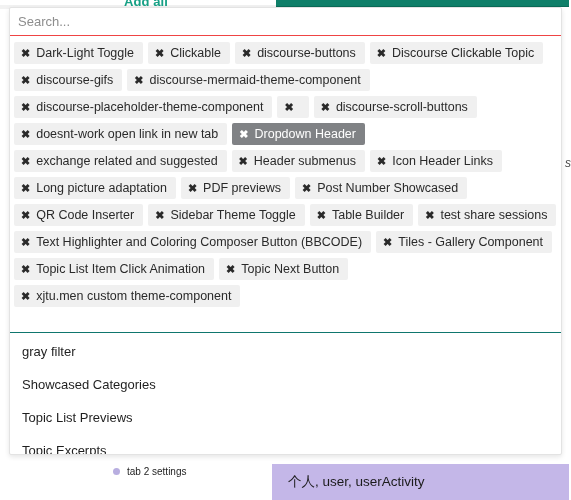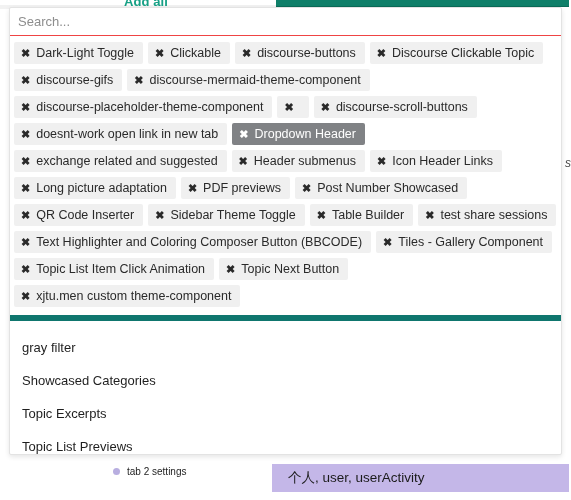--- a/index.html
+++ b/index.html
@@ -128,23 +128,23 @@
     font-weight: 700;
     line-height: 1;
     transform: translateY(0px);
   }
   .chip .chip-label {
     display: inline-block;
   }
 
   
   .option-list {
-    border-top: 6px solid #0f766e;
-    margin-top: 4px;
-    padding-top: 10px;
+    border-top: 1px solid #0f766e;
+    margin-top: 21px;
+    padding-top: 2px;
   }
   .option-item {
     height: 33px;
     display: flex;
     align-items: center;
     padding-left: 12px;
     font-size: 13px;
     color: #1f1f1f;
     cursor: pointer;
   }
@@ -184,21 +184,21 @@
     border-radius: 50%;
     background: #b8aee0;
     margin-right: 7px;
     display: inline-block;
   }
   .purple-box {
     position: absolute;
     left: 272px;
     top: 464px;
     width: 297px;
-    height: 28px;
+    height: 36px;
     background: #c4b7e8;
     box-sizing: border-box;
     display: flex;
     align-items: center;
     padding-left: 16px;
     font-size: 13.5px;
     color: #1b1b1b;
     white-space: nowrap;
   }
 </style>
@@ -324,24 +324,24 @@
     </div>
 
   <div class="option-list">
       <div class="option-item">
         <span>gray filter</span>
       </div>
       <div class="option-item">
         <span>Showcased Categories</span>
       </div>
       <div class="option-item">
+        <span>Topic List Previews</span>
+      </div>
+      <div class="option-item">
         <span>Topic Excerpts</span>
-      </div>
-      <div class="option-item">
-        <span>Topic List Previews</span>
       </div>
     </div>
 </div>
 
 <div class="edge-text">se</div>
 
 <div class="bottom-row">
   <div class="tab-settings">
     <span class="bullet-dot"></span>
     <span>tab 2 settings</span>

